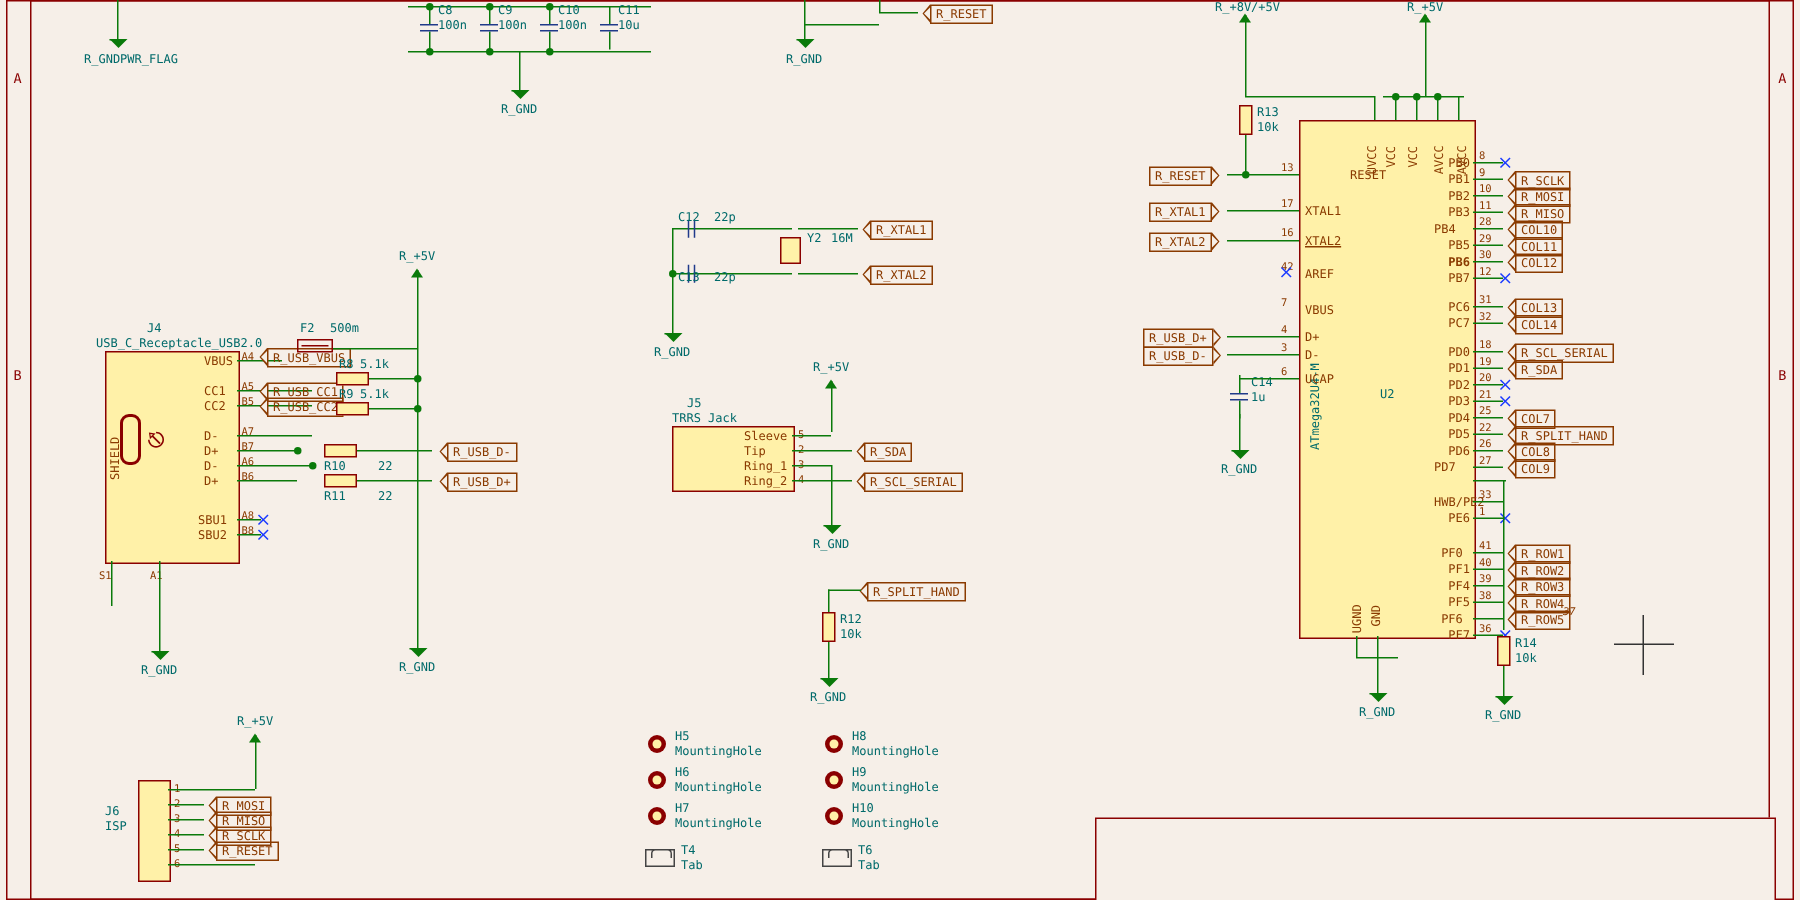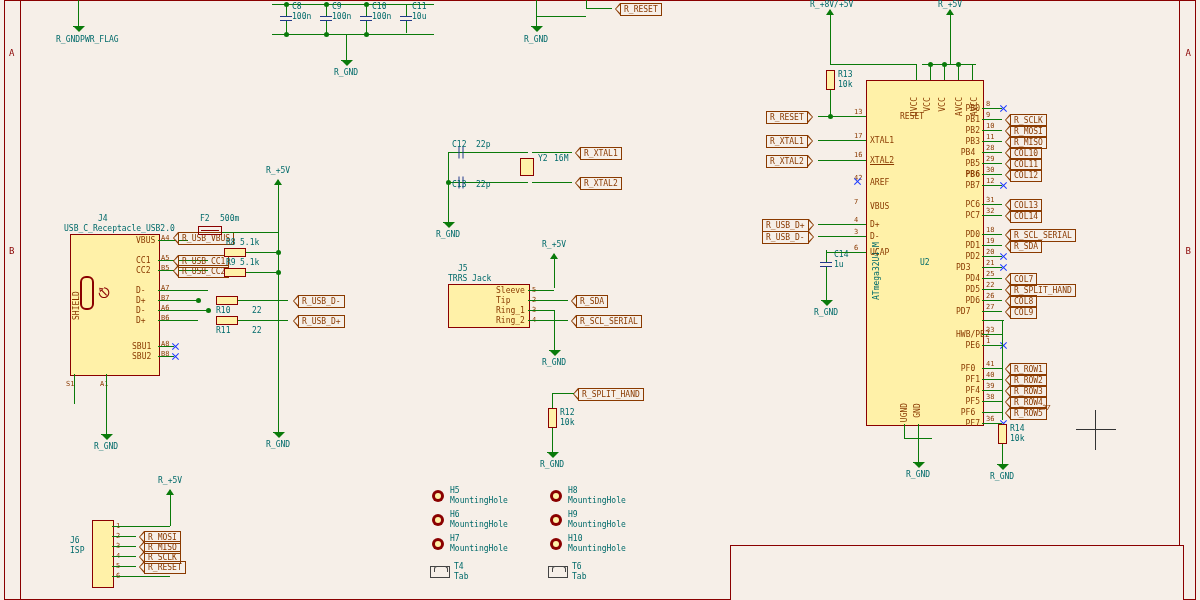--- a/index.html
+++ b/index.html
@@ -389,21 +389,21 @@
       <div class="w wh" style="left: 982px; top: 119px; width: 20px;"></div>
       <div class="net ptL" style="left: 1010px; top: 114px;">R_SCLK</div>
       <span class="pin" style="left: 956px; top: 126px; text-align: right; width: 24px;">PB2</span>
       <span class="pnum" style="left: 986px; top: 122px;">10</span>
       <div class="w wh" style="left: 982px; top: 130px; width: 20px;"></div>
       <div class="net ptL" style="left: 1010px; top: 125px;">R_MOSI</div>
       <span class="pin" style="left: 956px; top: 137px; text-align: right; width: 24px;">PB3</span>
       <span class="pnum" style="left: 986px; top: 133px;">11</span>
       <div class="w wh" style="left: 982px; top: 141px; width: 20px;"></div>
       <div class="net ptL" style="left: 1010px; top: 136px;">R_MISO</div>
-      <span class="pin" style="left: 956px; top: 148px; text-align: center; width: 24px;">PB4</span>
+      <span class="pin" style="left: 956px; top: 148px; text-align: left; width: 24px;">PB4</span>
       <span class="pnum" style="left: 986px; top: 144px;">28</span>
       <div class="w wh" style="left: 982px; top: 152px; width: 20px;"></div>
       <div class="net ptL" style="left: 1010px; top: 147px;">COL10</div>
       <span class="pin" style="left: 956px; top: 159px; text-align: right; width: 24px;">PB5</span>
       <span class="pnum" style="left: 986px; top: 155px;">29</span>
       <div class="w wh" style="left: 982px; top: 163px; width: 20px;"></div>
       <div class="net ptL" style="left: 1010px; top: 158px;">COL11</div>
       <span class="pin" style="left: 956px; top: 170px; text-align: right; width: 24px; font-weight: bold;">PB6</span>
       <span class="pnum" style="left: 986px; top: 166px;">30</span>
       <div class="w wh" style="left: 982px; top: 174px; width: 20px;"></div>
@@ -425,21 +425,21 @@
       <div class="w wh" style="left: 982px; top: 234px; width: 20px;"></div>
       <div class="net ptL" style="left: 1010px; top: 229px;">R_SCL_SERIAL</div>
       <span class="pin" style="left: 956px; top: 241px; text-align: right; width: 24px;">PD1</span>
       <span class="pnum" style="left: 986px; top: 237px;">19</span>
       <div class="w wh" style="left: 982px; top: 245px; width: 20px;"></div>
       <div class="net ptL" style="left: 1010px; top: 240px;">R_SDA</div>
       <span class="pin" style="left: 956px; top: 252px; text-align: right; width: 24px;">PD2</span>
       <span class="pnum" style="left: 986px; top: 248px;">20</span>
       <div class="w wh" style="left: 982px; top: 256px; width: 20px;"></div>
       <div class="nc" style="left: 1000px; top: 253px;"></div>
-      <span class="pin" style="left: 956px; top: 263px; text-align: left; width: 24px;">PD3</span>
+      <span class="pin" style="left: 956px; top: 263px; text-align: right; width: 24px;">PD3</span>
       <span class="pnum" style="left: 986px; top: 259px;">21</span>
       <div class="w wh" style="left: 982px; top: 267px; width: 20px;"></div>
       <div class="nc" style="left: 1000px; top: 264px;"></div>
       <span class="pin" style="left: 956px; top: 274px; text-align: right; width: 24px;">PD4</span>
       <span class="pnum" style="left: 986px; top: 270px;">25</span>
       <div class="w wh" style="left: 982px; top: 278px; width: 20px;"></div>
       <div class="net ptL" style="left: 1010px; top: 273px;">COL7</div>
       <span class="pin" style="left: 956px; top: 285px; text-align: right; width: 24px;">PD5</span>
       <span class="pnum" style="left: 986px; top: 281px;">22</span>
       <div class="w wh" style="left: 982px; top: 289px; width: 20px;"></div>

